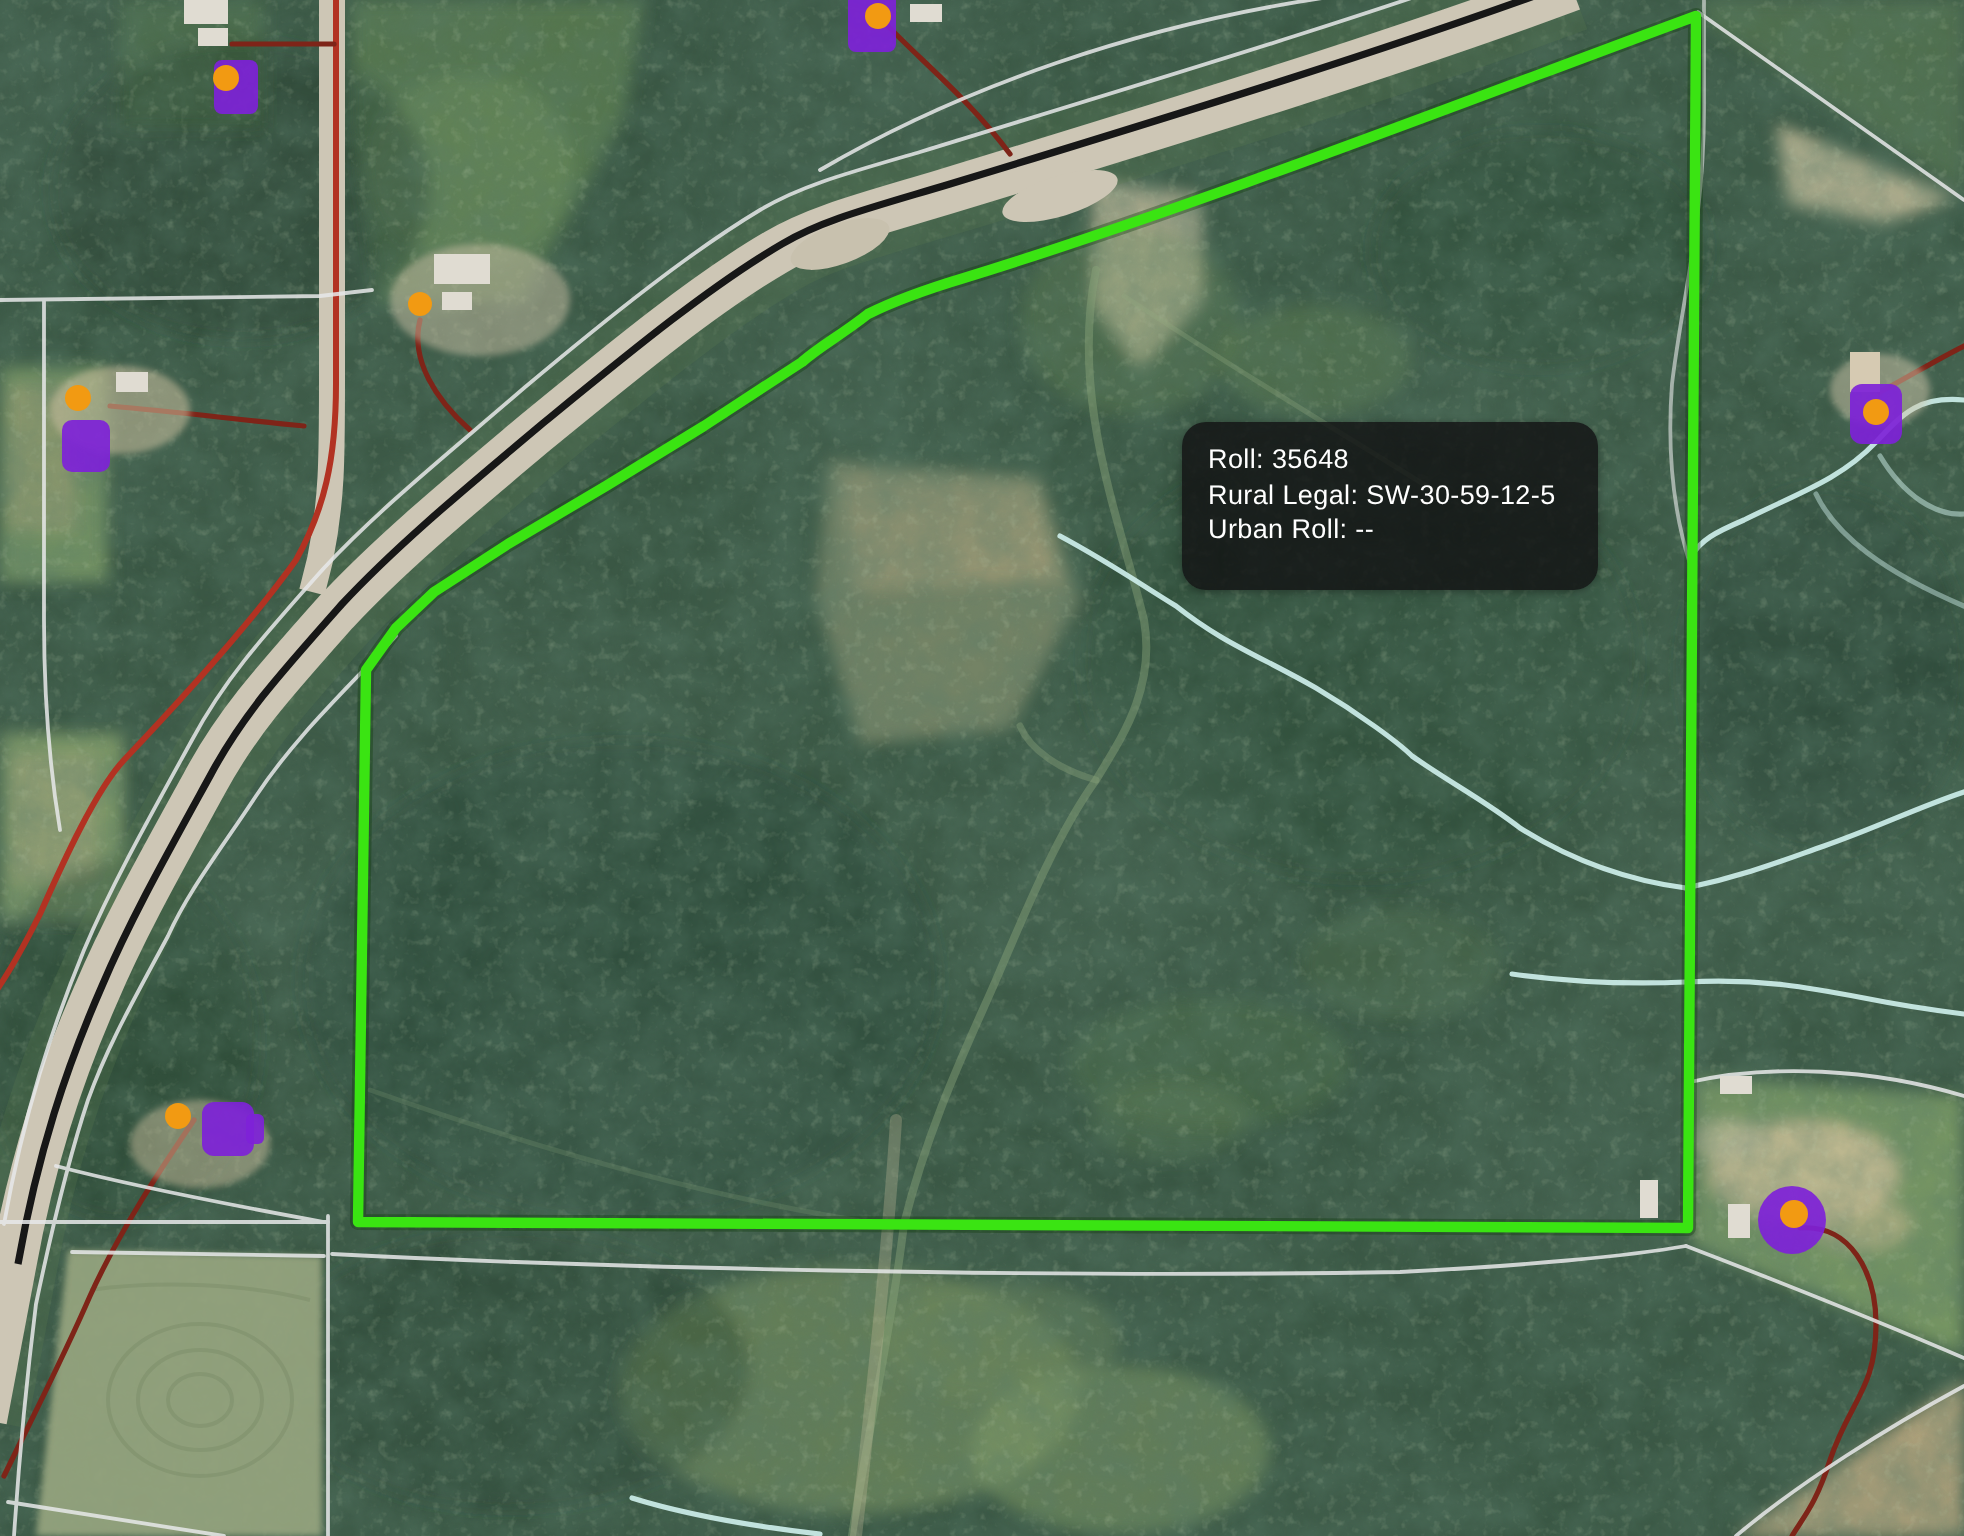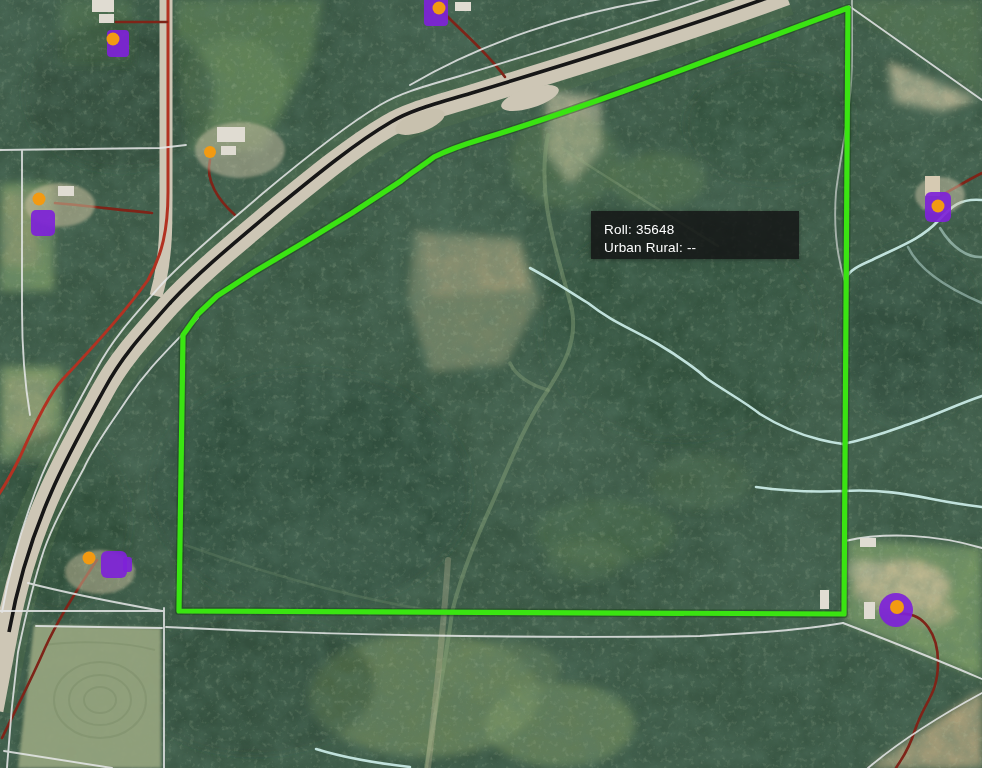--- a/index.html
+++ b/index.html
@@ -16,22 +16,22 @@
     --tooltip-text:#ffffff;
   }
   html,body{margin:0;padding:0;background:#20361f;}
   .stage{position:relative;width:982px;height:768px;overflow:hidden;
          font-family:"Liberation Sans","DejaVu Sans",sans-serif;}
   .stage svg{position:absolute;left:0;top:0;display:block;}
   .tooltip{
     position:absolute;left:591px;top:211px;width:182px;
     background:var(--tooltip-background);
     color:var(--tooltip-text);
-    border-radius:0;
-    padding:10px 13px 3px 13px;
+    border-radius:12px;
+    padding:10px 13px 21px 13px;
     font-size:13.5px;line-height:17.5px;letter-spacing:.2px;
     box-shadow:0 1px 4px rgba(0,0,0,.35);
     pointer-events:none;white-space:nowrap;
   }
   .tooltip div{white-space:nowrap;}
   
   .st-green{stroke:var(--parcel-highlight);}
   .st-red{stroke:var(--road-overlay-red);}
   .st-drv{stroke:var(--driveway-red);}
   .st-cyan{stroke:var(--stream-cyan);}
@@ -235,15 +235,16 @@
     <g>
       <circle cx="896" cy="610" r="17" class="fl-purple" opacity=".92"></circle>
       <circle cx="897" cy="607" r="7" class="fl-orange"></circle>
     </g>
     <circle cx="210" cy="152" r="6" class="fl-orange"></circle>
   </g>
 </svg>
 
 <div class="tooltip">
   <div>Roll: 35648</div>
-  <div>Urban Rural: --</div>
+  <div>Rural Legal: SW-30-59-12-5</div>
+  <div>Urban Roll: --</div>
 </div>
 </div>
 
 </body></html>

